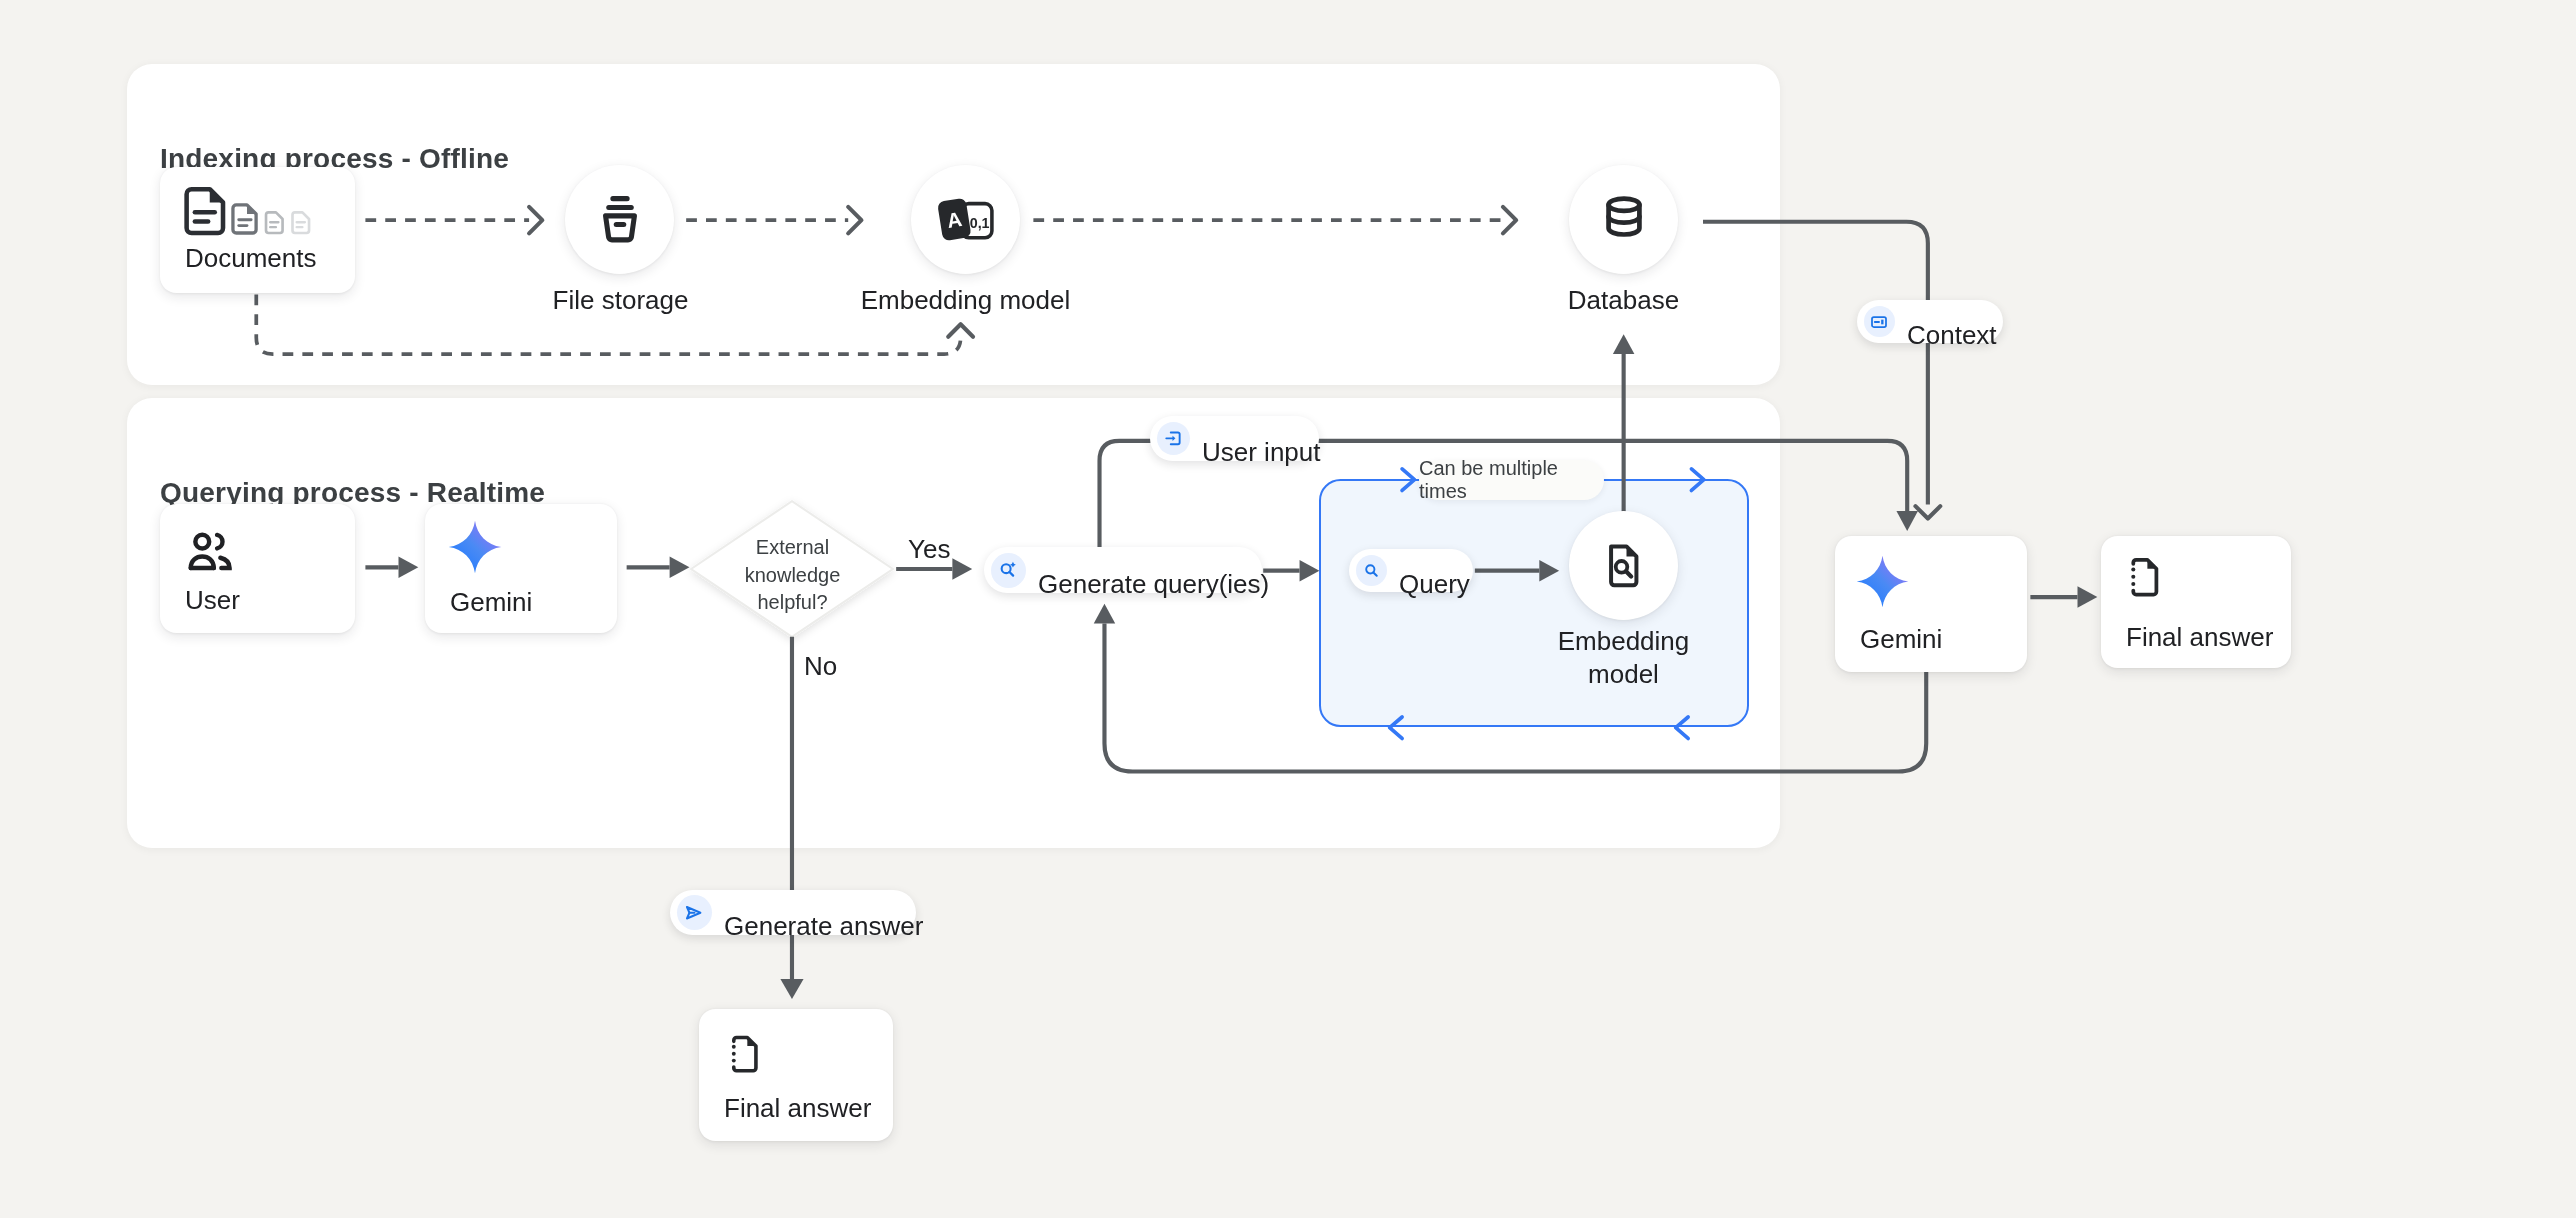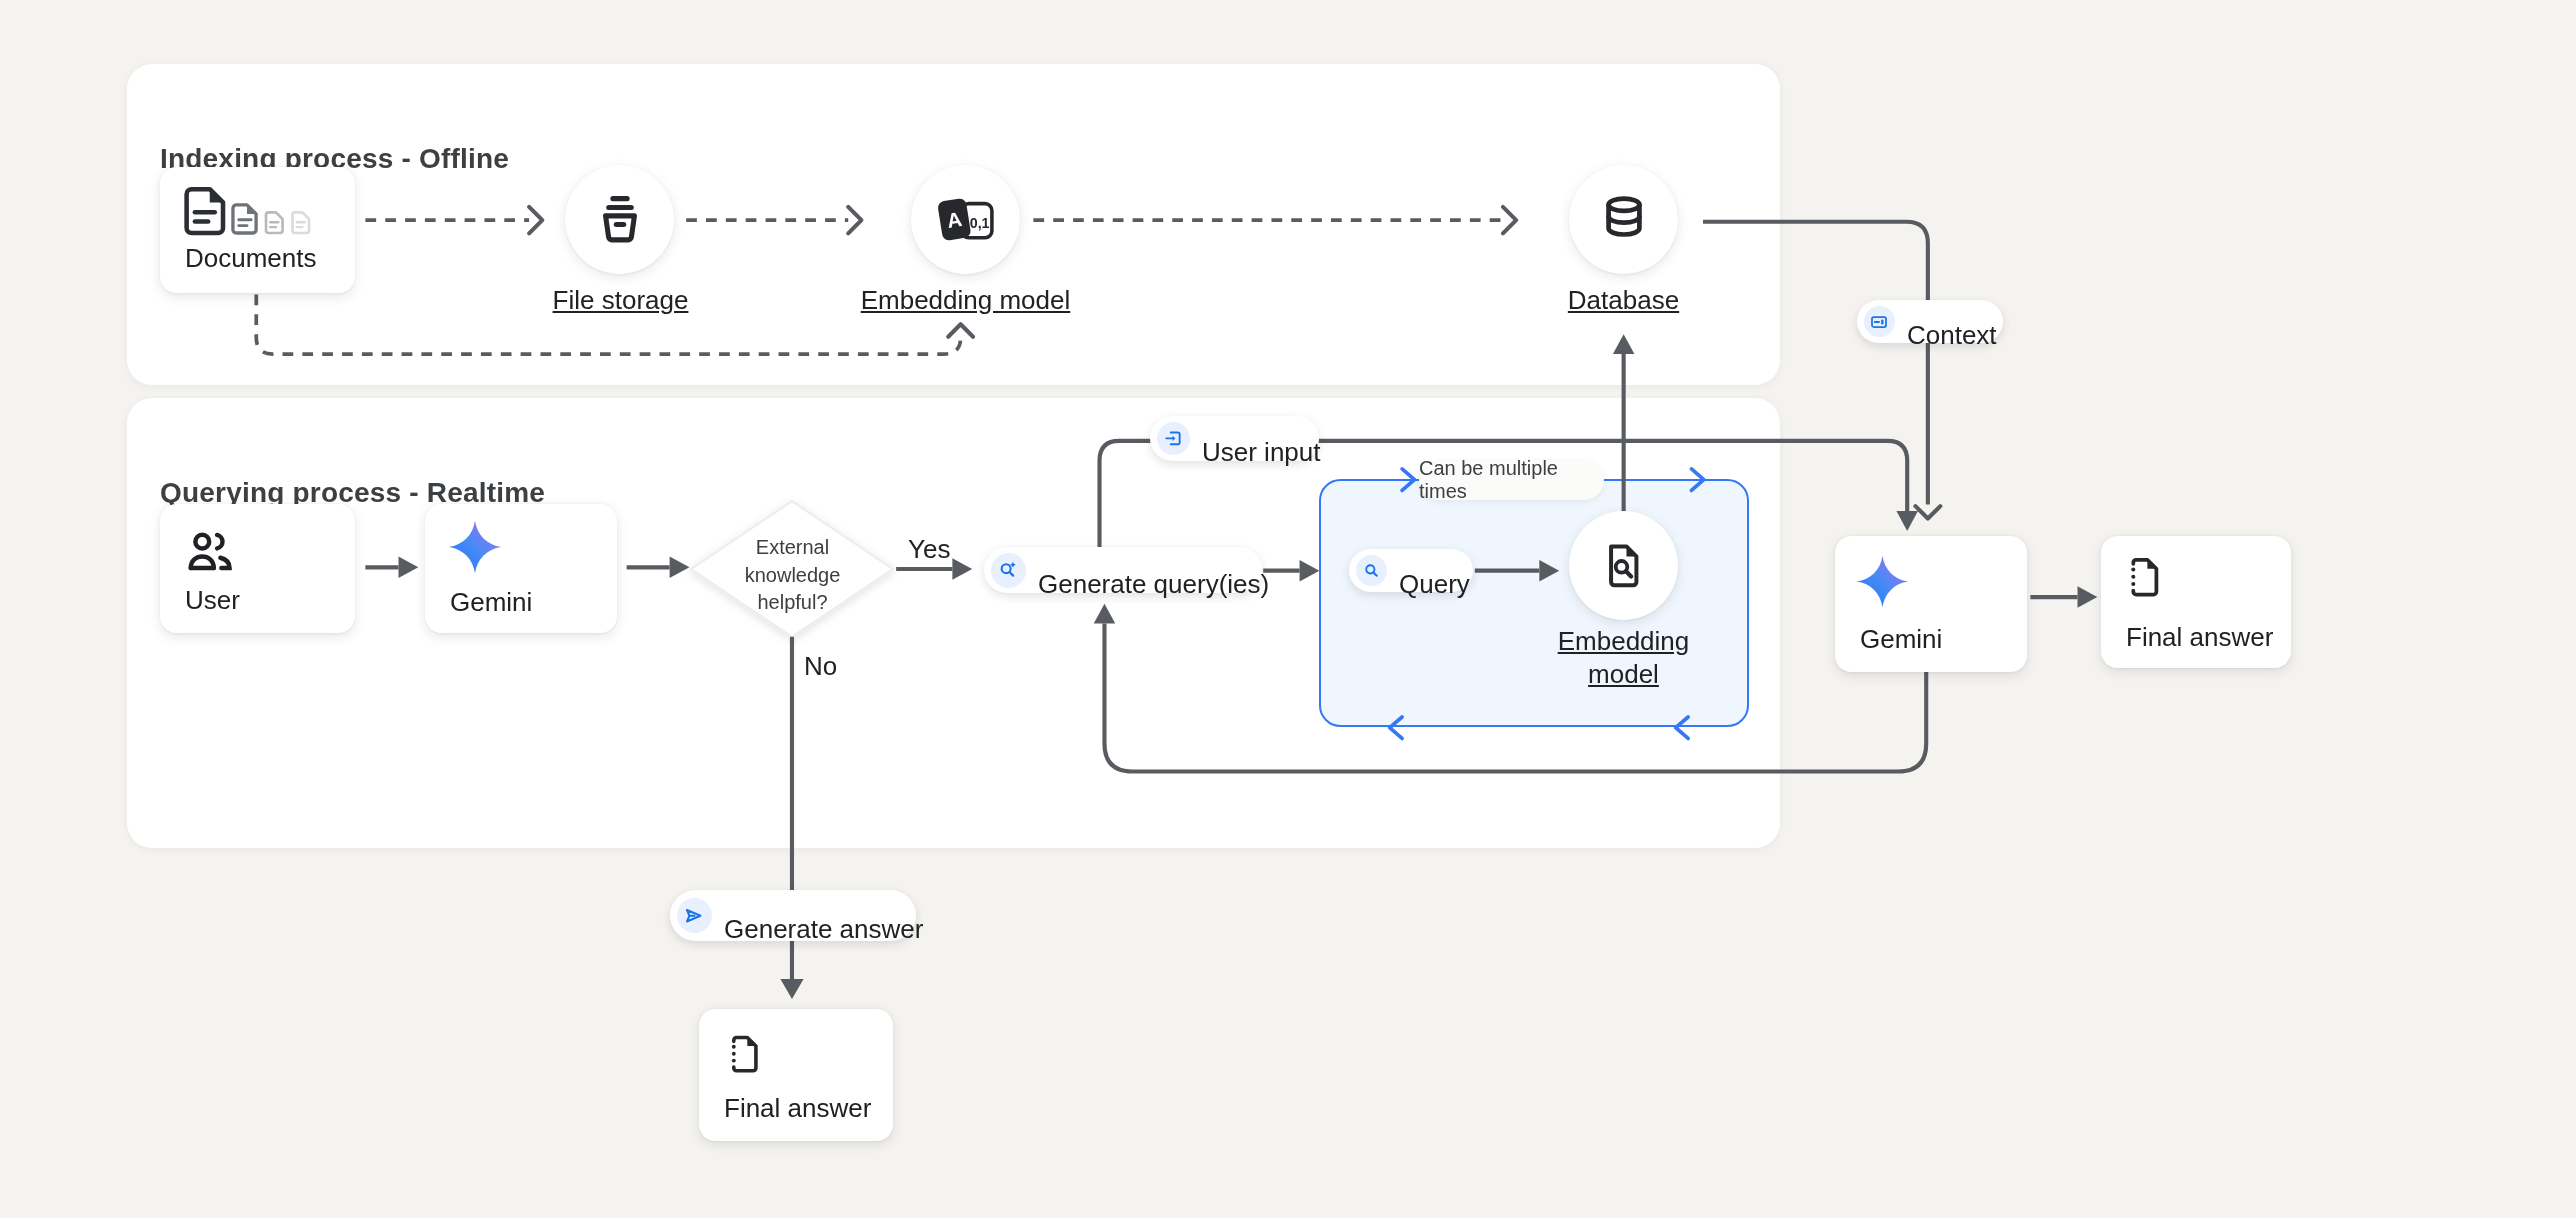--- a/index.html
+++ b/index.html
@@ -7,21 +7,21 @@
   .stage{position:relative;width:2576px;height:1219px;background:#f4f3f0;overflow:hidden;}
   .panel{position:absolute;background:#ffffff;border-radius:25px;box-shadow:0 1.7px 8.3px rgba(32,33,36,.05);}
   .panel-title{position:absolute;font-size:28px;font-weight:700;color:#3c4043;letter-spacing:0.2px;margin-top:44px;}
   .box-node{position:absolute;background:#fff;border-radius:16.5px;
             box-shadow:0 3.3px 11.6px rgba(32,33,36,.10),0 0.8px 2.5px rgba(32,33,36,.06);}
   .box-node .lbl{position:absolute;left:25px;font-size:26px;color:#202124;white-space:nowrap;}
   .box-node .nicon{position:absolute;}
   .circle-node{position:absolute;width:109px;height:109px;border-radius:50%;background:#fff;
                box-shadow:0 3.3px 11.6px rgba(32,33,36,.10),0 0.8px 2.5px rgba(32,33,36,.06);
                display:flex;align-items:center;justify-content:center;}
-  .node-caption{position:absolute;width:331px;text-align:center;font-size:26px;color:#202124;line-height:33px;text-decoration:underline;}
+  .node-caption{position:absolute;width:331px;text-align:center;font-size:26px;color:#202124;line-height:33px;}
   .pill{position:absolute;background:#fff;border-radius:826px;
         box-shadow:0 3.3px 10px rgba(32,33,36,.13);
         display:flex;align-items:center;gap:12.4px;padding:0 6.6px;box-sizing:border-box;}
   .pill .ic{border-radius:50%;background:#e8f0fe;display:flex;align-items:center;justify-content:center;flex:0 0 auto;}
   .pill .txt{font-size:26px;color:#202124;white-space:nowrap;margin-top:28px;}
   .chip-note{position:absolute;background:#fbfbf9;border-radius:826px;display:flex;align-items:center;
              justify-content:center;font-size:20px;color:#3c4043;box-shadow:0 1.7px 6.6px rgba(32,33,36,.07);}
   .edge-label{position:absolute;font-size:26px;color:#202124;}
   .bluebox{position:absolute;border:2.5px solid #3478f6;background:#f0f6fd;border-radius:21.5px;box-sizing:border-box;}
   .diamond-text{position:absolute;text-align:center;font-size:20px;line-height:1.38;color:#3c4043;}
@@ -273,21 +273,21 @@
       <path d="M8.2 7.2 V6.4 a1.9 1.9 0 0 1 1.9 -1.9 H17.6 l6 6 V25.8 a1.9 1.9 0 0 1 -1.9 1.9 H10.1 a1.9 1.9 0 0 1 -1.9 -1.9 v-.8" fill="none" stroke="#26282b" stroke-width="2.5" stroke-linecap="round" stroke-linejoin="round"></path>
       <path d="M17.6 4.5 l6 6 h-6 Z" fill="#26282b"></path>
       <circle cx="8.2" cy="11" r="1.35" fill="#26282b"></circle>
       <circle cx="8.2" cy="15.8" r="1.35" fill="#26282b"></circle>
       <circle cx="8.2" cy="20.6" r="1.35" fill="#26282b"></circle>
     </svg>
     <div class="lbl" style="top:86px;">Final answer</div>
   </div>
 
 
-  <div class="pill" style="left:670px;top:890px;width:246px;height:51px;">
+  <div class="pill" style="left:670px;top:890px;width:246px;height:45px;">
     <span class="ic" style="width:35px;height:35px;">
       <svg width="21.5" height="21.5" viewBox="0 0 24 24">
         <path d="M4.4 5.6 L19.4 12 L4.4 18.4 L7.2 12 Z" fill="none" stroke="#1a73e8" stroke-width="2.2" stroke-linejoin="round"></path>
         <path d="M7.2 12 h5.6" stroke="#1a73e8" stroke-width="2.2" stroke-linecap="round"></path>
       </svg>
     </span>
     <span class="txt">Generate answer</span>
   </div>
 
   <div class="box-node" style="left:699px;top:1009px;width:194px;height:132px;">

